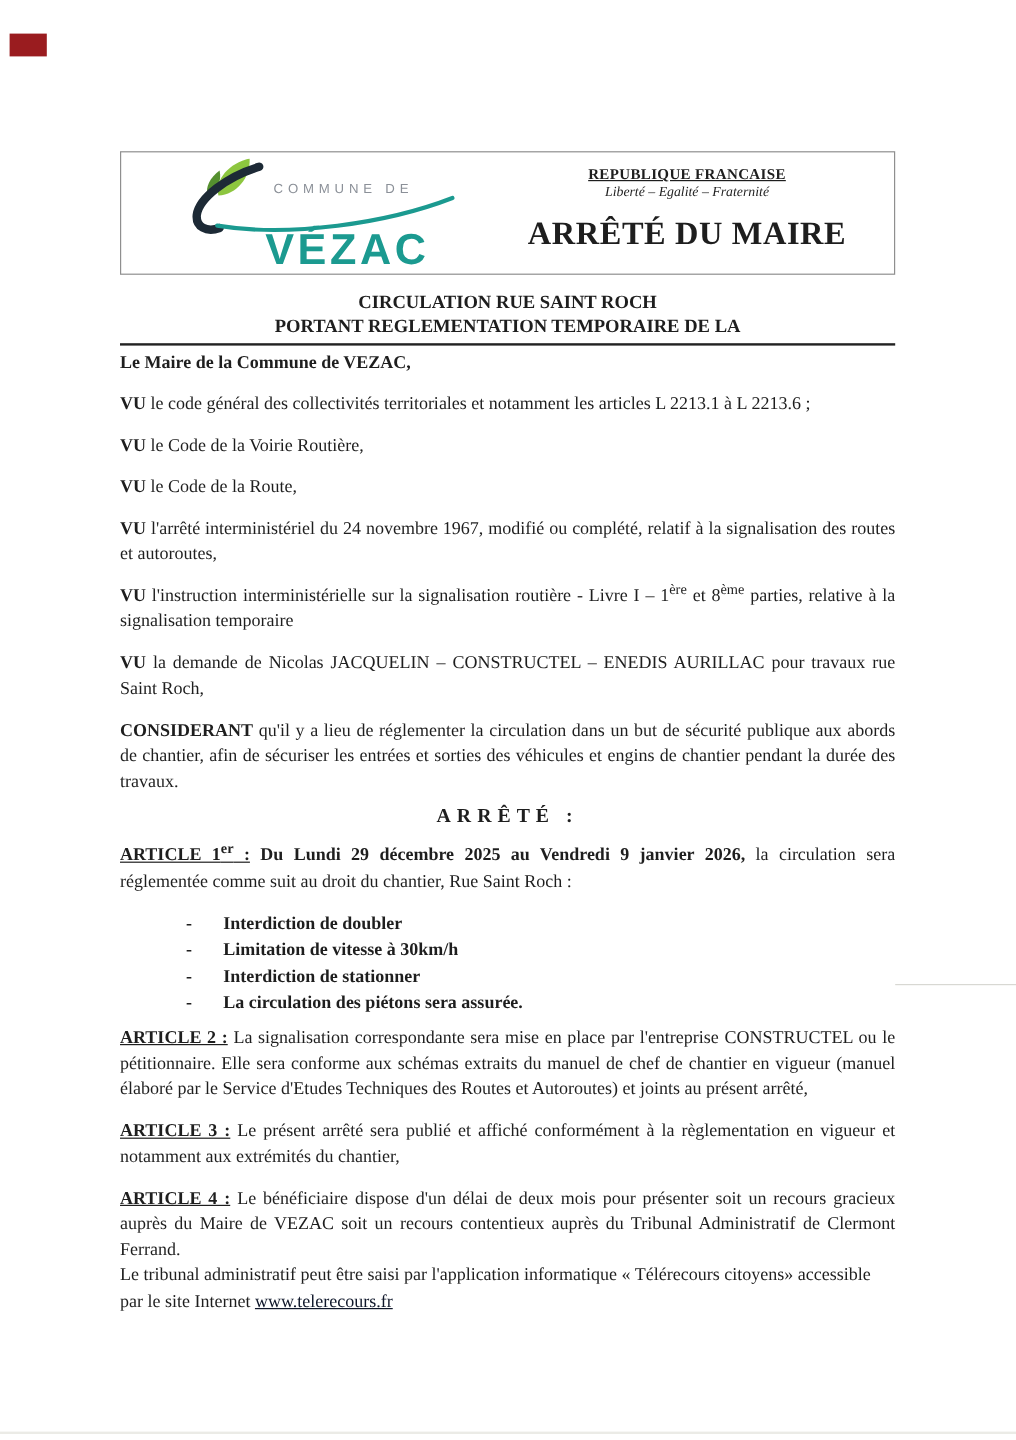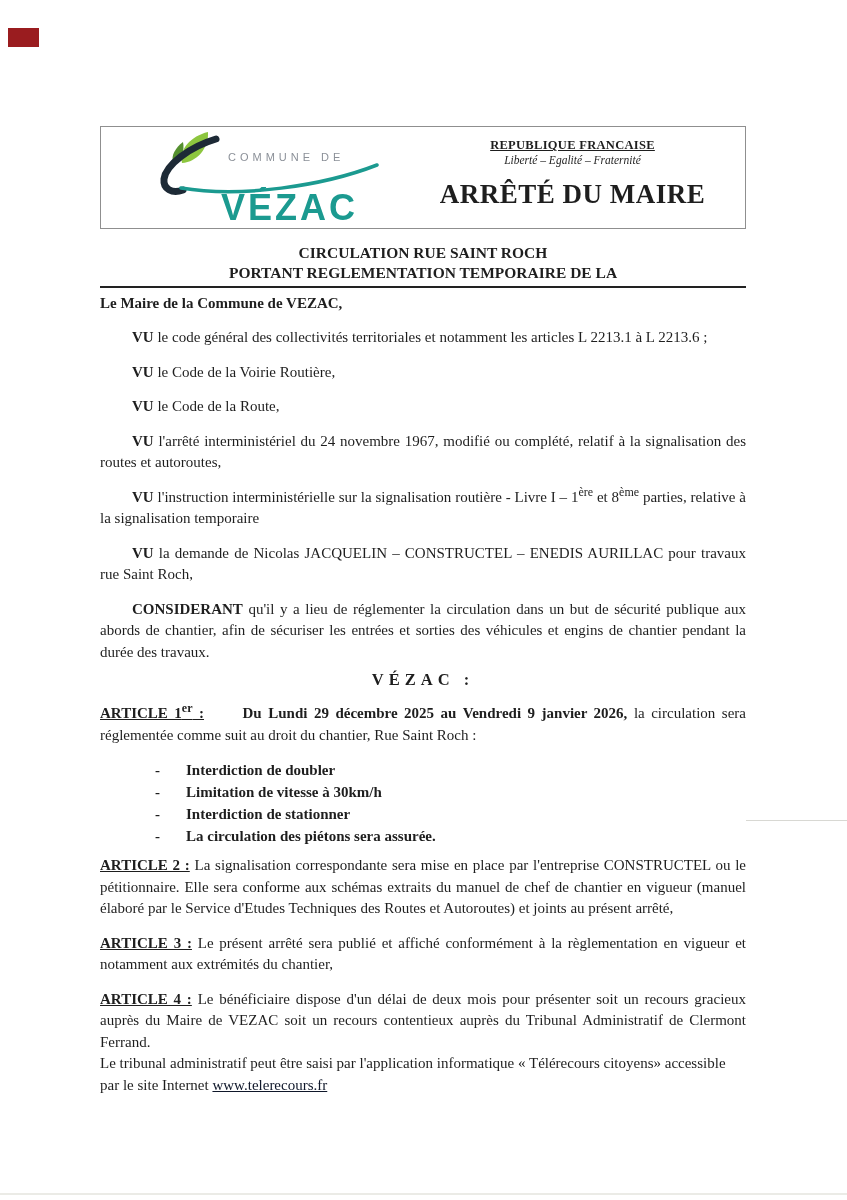--- a/index.html
+++ b/index.html
@@ -22,21 +22,21 @@
   .header-right { width: 345px; text-align: center; align-self: flex-start; padding-top: 11px; }
   .republic { font-size: 12.5px; font-weight: bold; text-decoration: underline; letter-spacing: 0.3px; }
   .motto { font-size: 11.5px; font-style: italic; margin-top: 1px; }
   .doc-type { font-size: 27px; font-weight: bold; margin-top: 13px; letter-spacing: 0.5px; }
 
   .title-block { margin-top: 14px; text-align: center; font-weight: bold; font-size: 15.5px; line-height: 20px; }
   .title-rule { border-bottom: 2px solid #222; margin-top: 3px; }
 
   .salutation { margin: 5px 0 0 0; font-weight: bold; font-size: 15px; line-height: 21px; }
   .para { margin: 13px 0 0 0; font-size: 15px; line-height: 21.5px; text-align: justify; }
-  .lead { font-weight: bold; margin-left: 32px; }
+  .lead { font-weight: bold; }
   sup { font-size: 12px; line-height: 0; }
 
   .arrete { margin-top: 7px; text-align: center; font-weight: bold; font-size: 16.5px; letter-spacing: 5px; }
 
   .article-label { font-weight: bold; text-decoration: underline; }
 
   .measures { margin: 13px 0 0 55px; padding: 0; list-style: none; }
   .measures li { display: flex; font-weight: bold; font-size: 15px; line-height: 22px; }
   .measures .dash { width: 31px; flex: none; }
 
@@ -88,21 +88,21 @@
     <p class="para"><span class="lead">VU</span><span> le Code de la Route,</span></p>
 
     <p class="para"><span class="lead">VU</span><span> l'arrêté interministériel du 24 novembre 1967, modifié ou complété, relatif à la signalisation des routes et autoroutes,</span></p>
 
     <p class="para"><span class="lead">VU</span><span> l'instruction interministérielle sur la signalisation routière - Livre I – 1</span><sup>ère</sup><span> et 8</span><sup>ème</sup><span> parties, relative à la signalisation temporaire</span></p>
 
     <p class="para"><span class="lead">VU</span><span> la demande de Nicolas JACQUELIN – CONSTRUCTEL – ENEDIS AURILLAC pour travaux rue Saint Roch,</span></p>
 
     <p class="para"><span class="lead">CONSIDERANT</span><span> qu'il y a lieu de réglementer la circulation dans un but de sécurité publique aux abords de chantier, afin de sécuriser les entrées et sorties des véhicules et engins de chantier pendant la durée des travaux.</span></p>
 
-    <div class="arrete">VÉZAC :</div>
+    <div class="arrete">ARRÊTÉ :</div>
 
     <p class="para"><span class="article-label"><span>ARTICLE 1</span><sup>er</sup><span> :</span></span><span class="lead"> Du Lundi 29 décembre 2025 au Vendredi 9 janvier 2026,</span><span> la circulation sera réglementée comme suit au droit du chantier, Rue Saint Roch :</span></p>
 
     <ul class="measures">
       <li>
           <span class="dash">-</span>
           <span>Interdiction de doubler</span>
         </li>
       <li>
           <span class="dash">-</span>

